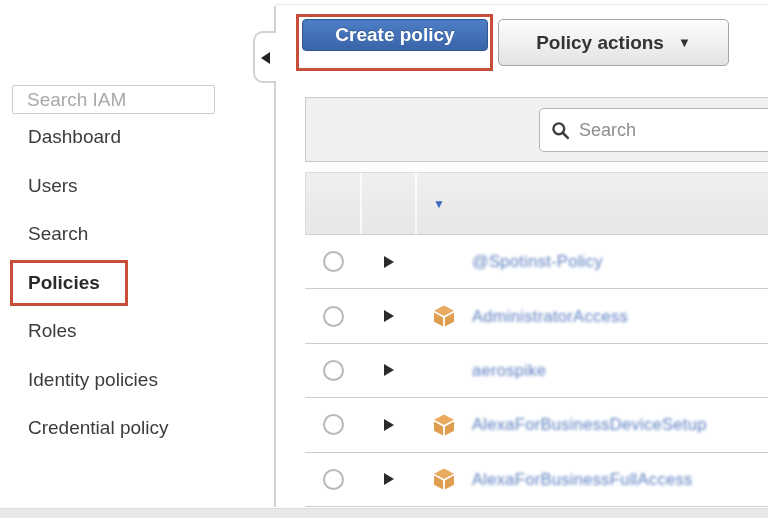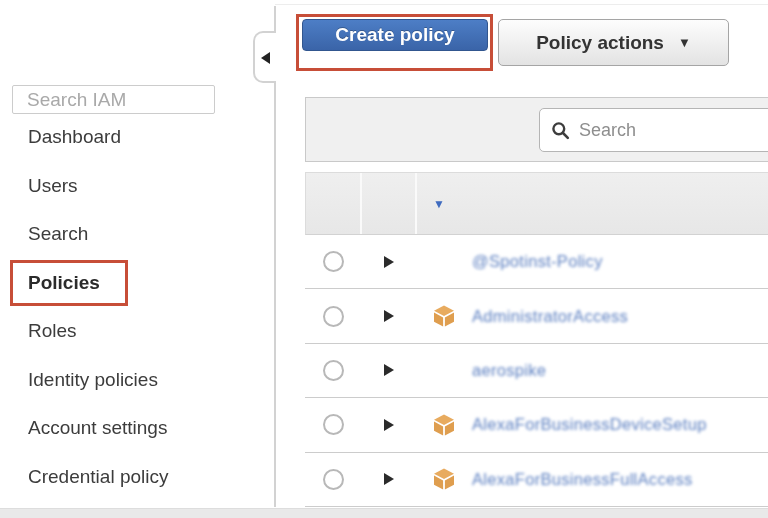--- a/index.html
+++ b/index.html
@@ -143,21 +143,20 @@
   <nav class="side-nav">
     <div class="nav-item"><span>Dashboard</span></div>
     <div class="nav-item"><span>Users</span></div>
     <div class="nav-item"><span>Search</span></div>
     <div class="nav-item active">
       <span>Policies</span>
       <span class="ann-policies"></span>
     </div>
     <div class="nav-item"><span>Roles</span></div>
     <div class="nav-item"><span>Identity policies</span></div>
-    <div class="nav-item"><span>Account settings</span></div>
     <div class="nav-item"><span>Credential policy</span></div>
   </nav>
 </div>
 
 <div class="v-divider"></div>
 <div class="collapse-tab">
   <span class="collapse-arrow"></span>
 </div>
 
 <div class="ann-create"></div>

